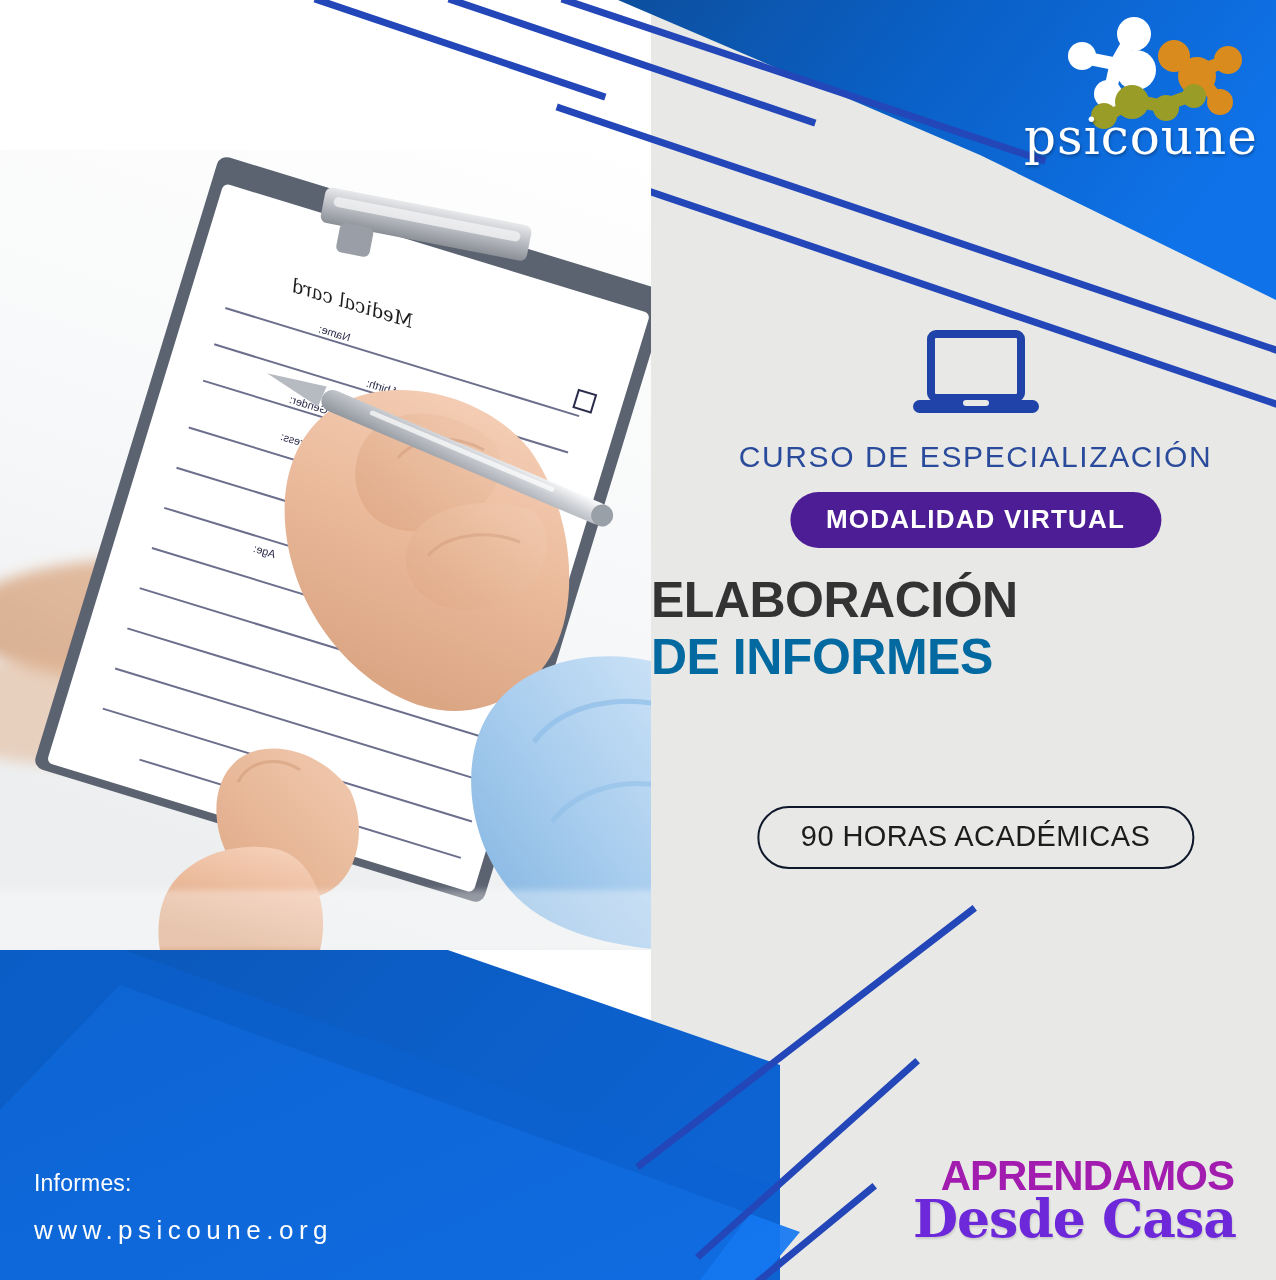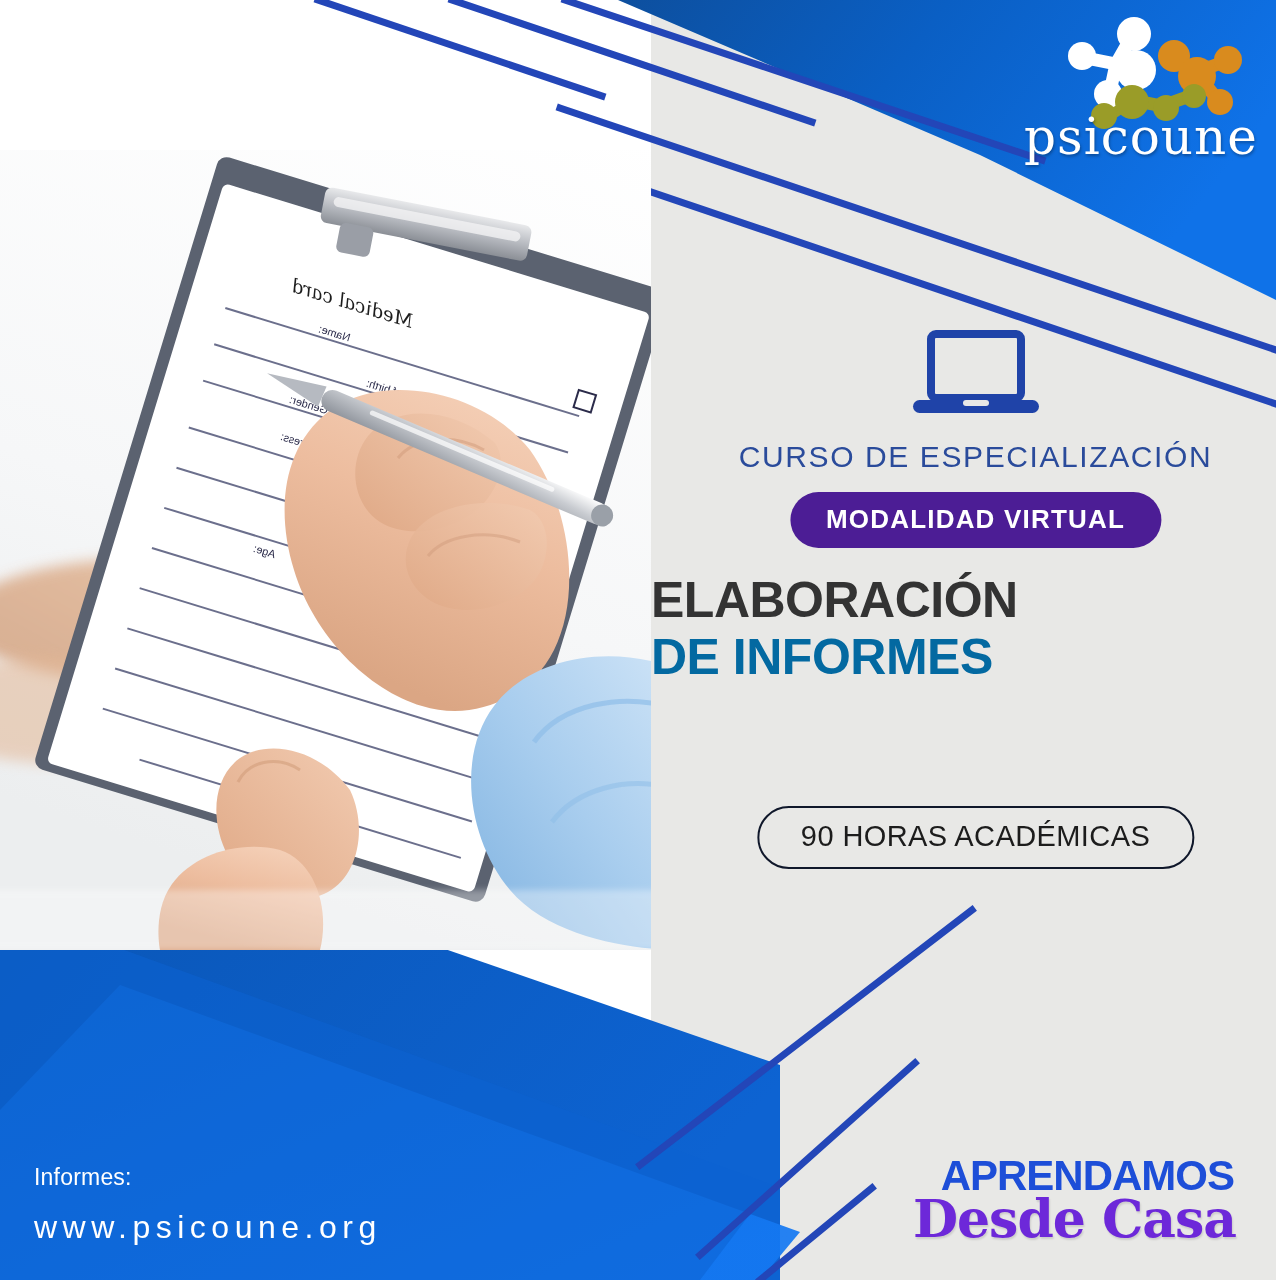--- a/index.html
+++ b/index.html
@@ -90,28 +90,28 @@
     letter-spacing:.2px;
   }
   .contact .phones{
     display:flex; align-items:center; gap:12px;
     color:#ffffff; font-size:31px; font-weight:bold; letter-spacing:.4px;
     text-shadow:1px 2px 3px rgba(0,0,0,.18);
   }
   .contact .phone-ico svg{ display:block; }
   .contact .web{
     margin-top:12px;
-    color:#ffffff; font-size:32px; letter-spacing:5.5px; font-weight:300;
+    color:#ffffff; font-size:26px; letter-spacing:5.5px; font-weight:300;
   }
 
   
   .slogan{ position:absolute; right:38px; bottom:28px; width:330px; height:100px; }
   .slogan .top{
     position:absolute; right:4px; top:0;
-    font-size:42px; font-weight:bold; color:#1d4ed8;
+    font-size:42px; font-weight:bold; color:#a21caf;
     letter-spacing:-1px; white-space:nowrap;
   }
   .slogan .bottom{
     position:absolute; right:2px; top:36px;
     font-family:"DejaVu Serif", serif;
     font-weight:bold;
     font-size:52px; color:#6d28d9;
     letter-spacing:-1px; white-space:nowrap;
     text-shadow:1px 2px 2px rgba(0,0,0,.12);
   }

